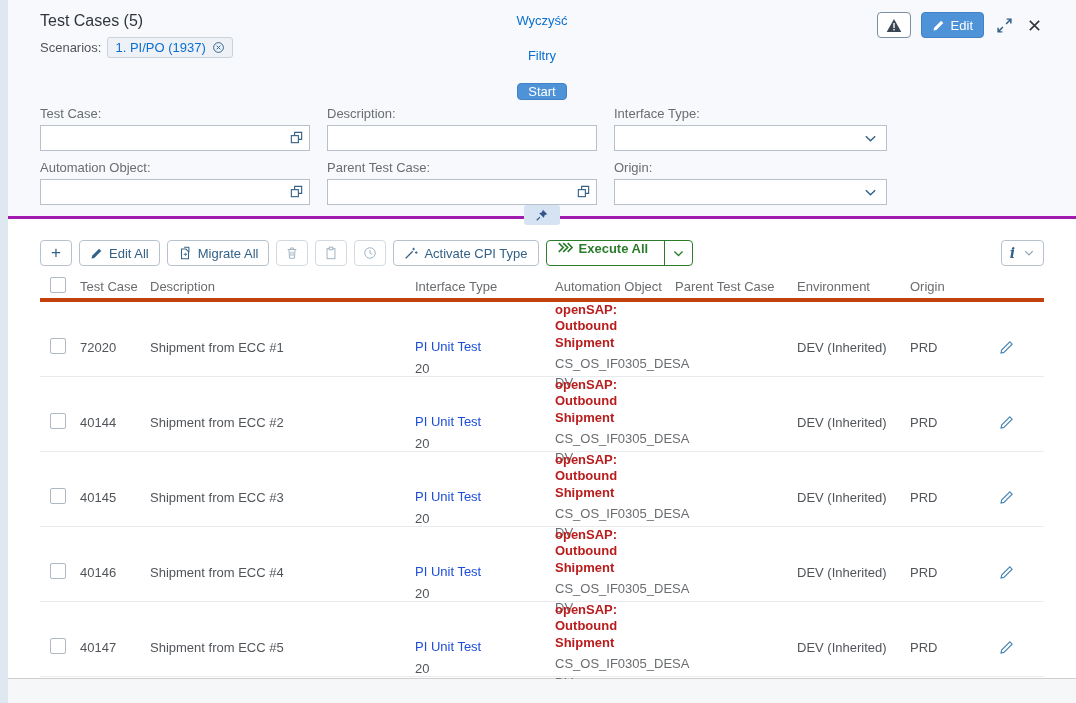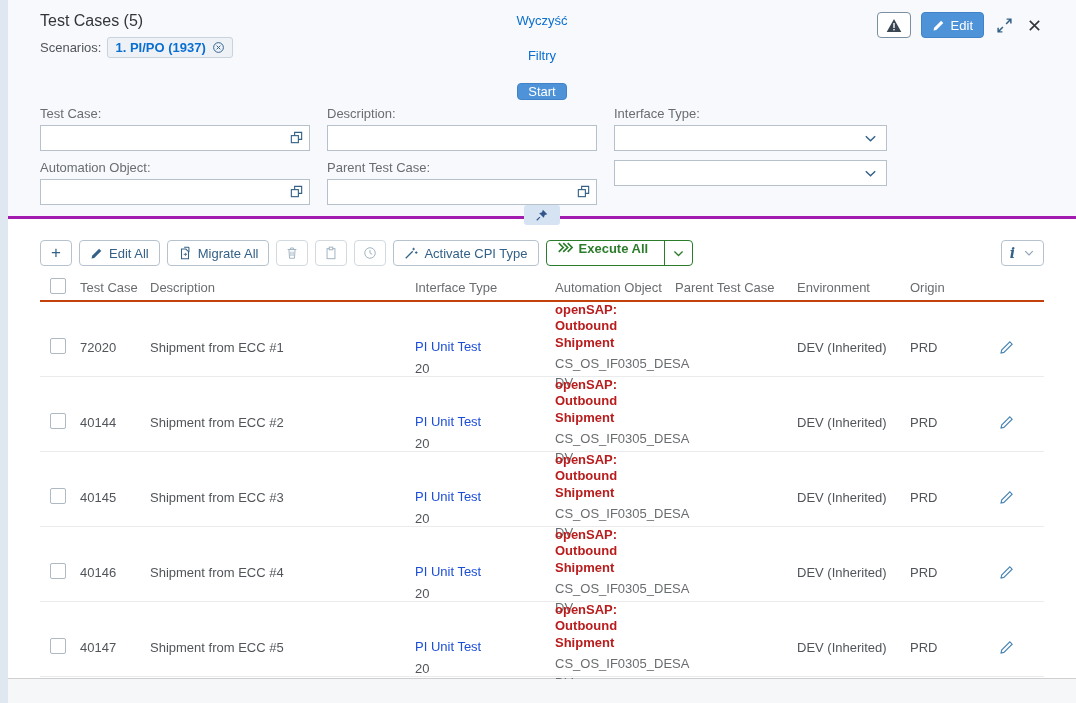--- a/index.html
+++ b/index.html
@@ -31,21 +31,21 @@
     height:219px;
     position:relative;
   }
   .header-row { display:flex; justify-content:space-between; align-items:flex-start; }
   .page-title { font-size:16px; color:#32363a; font-weight:400; padding-top:2px; }
   .scenario-row { display:flex; align-items:center; gap:6px; margin-top:7px; }
   .scenario-label { color:#51555a; }
   .scenario-token {
     display:inline-flex; align-items:center; gap:6px;
     background:#eef2f7; border:1px solid #c9d3dc; border-radius:3px;
-    padding:2px 7px; color:#0a6ed1; font-size:13px; cursor:default;font-weight:bold;
+    padding:2px 7px; color:#0a6ed1; font-size:13px; cursor:default;
   }
   .header-actions { display:flex; align-items:center; gap:10px; padding-top:2px; }
   .btn {
     display:inline-flex; align-items:center; justify-content:center; gap:6px;
     height:26px; padding:0 10px;
     background:#ffffff; border:1px solid #b6c3cf; border-radius:4px;
     color:#346187; font-size:13px; cursor:pointer; white-space:nowrap;
   }
   .btn.icon-only { padding:0 8px; min-width:32px; }
   .btn-warning { border-color:#7b8fa3; }
@@ -94,21 +94,21 @@
   .btn-positive .split-arrow { border-left-color:#2b7c2b; }
   .toolbar-right { margin-left:auto; }
   .info-i { font-family:"DejaVu Serif", serif; font-style:italic; font-weight:700; font-size:14px; }
 
   .tbl { width:1004px; }
   .tbl-grid {
     display:grid;
     grid-template-columns:40px 70px 265px 140px 120px 122px 113px 85px 1fr;
     align-items:center;
   }
-  .tbl-header { height:28px; color:#6a6d70; border-bottom:2px solid #c2410c; }
+  .tbl-header { height:28px; color:#6a6d70; border-bottom:4px solid #c2410c; }
   .tbl-header > div { padding-right:8px; }
   .tbl-row { height:75px; border-bottom:1px solid #e9ebed; }
   .tbl-row > div { padding-right:8px; }
   .checkbox {
     width:16px; height:16px; border:1px solid #aeb9c3; border-radius:2px;
     background:#fff; margin-left:10px; cursor:pointer;
   }
   .cell-secondary { color:#51555a; }
   .if-name { font-weight:400; color:#1d4ed8;margin-top:20px; }
   .if-ver { color:#51555a; margin-top:7px; }
@@ -227,20 +227,21 @@
           <input type="text" style="">
           <span class="input-icon">
             <svg width="15" height="15" viewBox="0 0 16 16">
                 <rect x="2.5" y="6" width="7.5" height="7.5" fill="#fff" stroke="currentColor" stroke-width="1.2"></rect>
                 <path d="M6 6V2.5h7.5V10H10" fill="none" stroke="currentColor" stroke-width="1.2"></path>
               </svg>
           </span>
         </div>
       </div>
       <div class="filter-field">
+        <label>Origin:</label>
         <div class="select-box">
           <span style="color:#346187;display:inline-flex;">
             <svg width="15" height="15" viewBox="0 0 16 16">
                 <path d="M3 5.5l5 5 5-5" fill="none" stroke="currentColor" stroke-width="1.5"></path>
               </svg>
           </span>
         </div>
       </div>
     </div>
 

